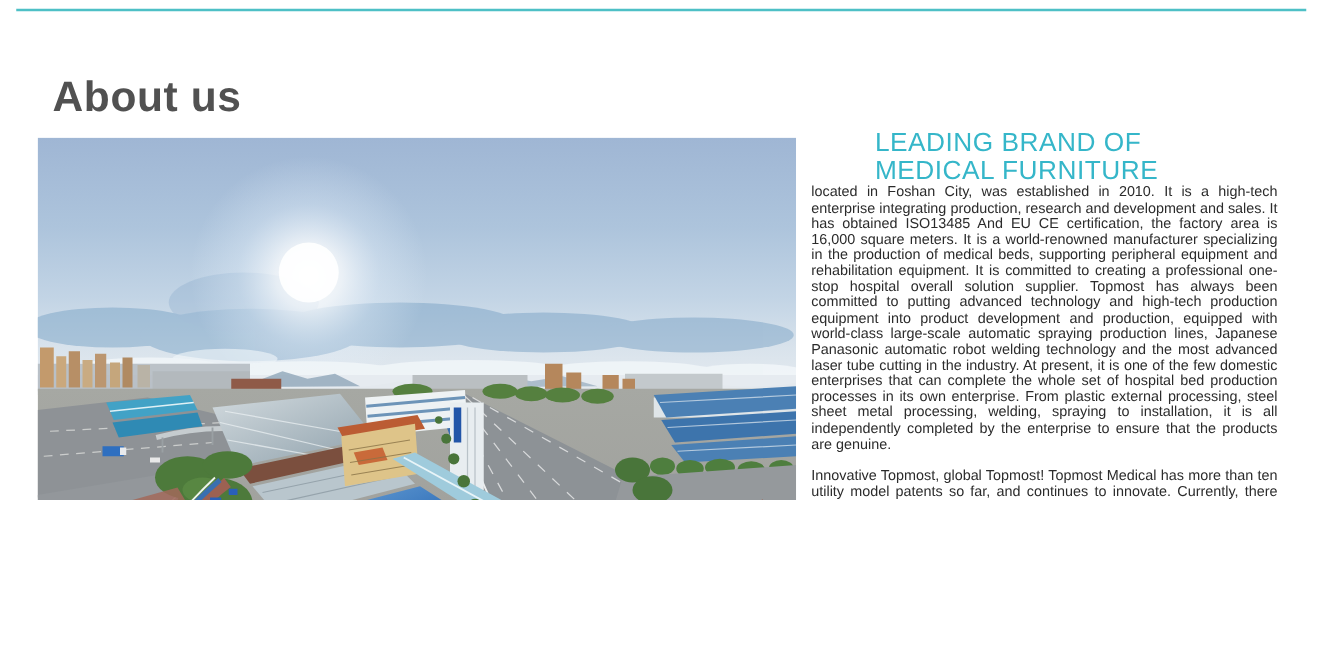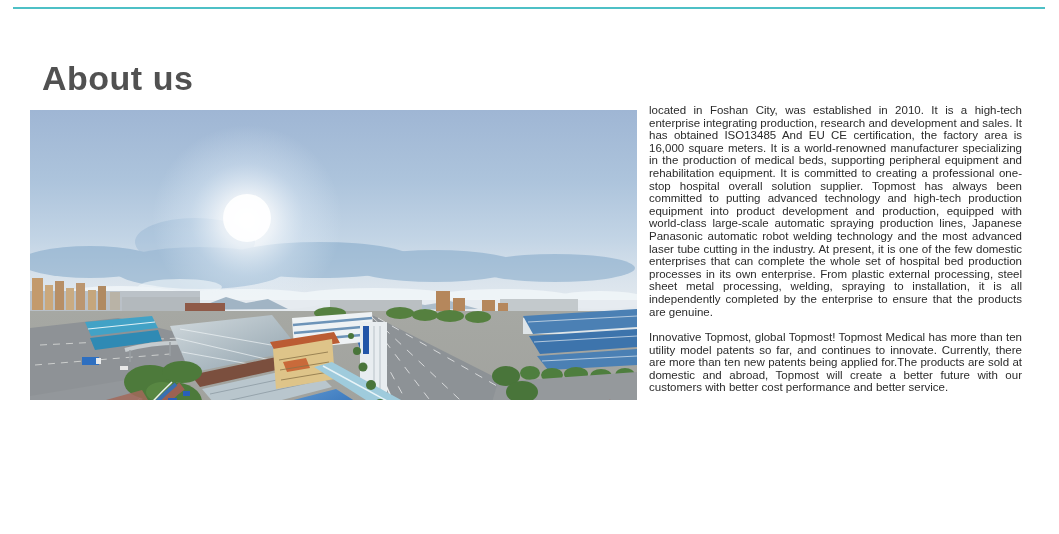--- a/index.html
+++ b/index.html
@@ -257,19 +257,23 @@
       <rect x="138" y="288" width="9" height="6" fill="#2a5fb8"></rect>
       <rect x="153" y="281" width="7" height="5" fill="#2a5fb8"></rect>
 
       <g stroke="#6a6f73" stroke-width="1">
         <path d="M212,300 L212,340 M232,320 L232,362 M252,342 L252,384"></path>
       </g>
     </svg>
   </div>
 
   <div class="article">
+    <div class="article-heading">
+      <div>LEADING BRAND OF</div>
+      <div>MEDICAL FURNITURE</div>
+    </div>
     <div class="article-body">
       <p>located in Foshan City, was established in 2010.  It is a high-tech enterprise integrating production, research and development and sales. It has obtained ISO13485 And EU CE certification, the  factory area is 16,000 square meters. It is a world-renowned manufacturer specializing in the production of medical beds, supporting peripheral equipment and rehabilitation equipment. It is committed to creating a professional one-stop hospital overall solution supplier. Topmost has always been committed to putting advanced technology and high-tech production equipment into product development and production, equipped with world-class large-scale automatic spraying production lines, Japanese Panasonic automatic robot welding technology and the most advanced laser tube cutting in the industry. At present, it is one of the few domestic enterprises that can complete the whole set of hospital bed production processes in its own enterprise. From plastic external processing, steel sheet metal processing, welding, spraying to installation, it is all independently completed by the enterprise to ensure that the products are genuine.</p>
       <p>Innovative Topmost, global Topmost! Topmost Medical has more than ten utility model patents so far, and continues to innovate. Currently, there are more than ten new patents being applied for.The products are sold at domestic and abroad, Topmost will create a better future with our customers with better cost performance and better service.</p>
     </div>
   </div>
 
 </div>
 
 </body></html>

